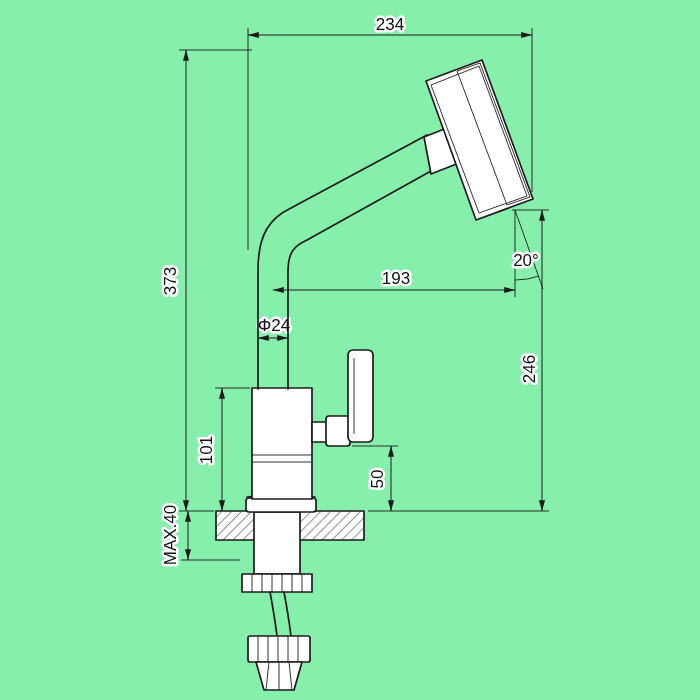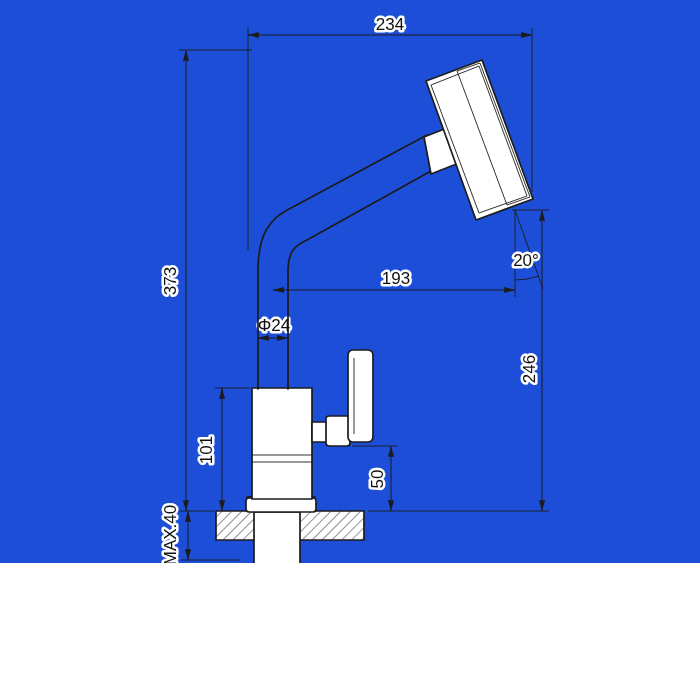--- a/index.html
+++ b/index.html
@@ -1,16 +1,16 @@
 <!DOCTYPE html>
 <html><head>
 <meta charset="utf-8">
 <style>
   html,body{margin:0;padding:0;background:#ffffff;}
-  .canvas{position:relative;width:700px;height:563px;background:#1d4ed8;overflow:hidden;}
+  .canvas{position:relative;width:700px;height:700px;background:#86efac;overflow:hidden;}
   svg{display:block;}
   .dimline{stroke:#1c1c1c;stroke-width:1;fill:none;}
   .extline{stroke:#1c1c1c;stroke-width:0.9;fill:none;}
   .obj{stroke:#1c1c1c;stroke-width:1.7;fill:none;stroke-linejoin:round;stroke-linecap:round;}
   .objw{stroke:#1c1c1c;stroke-width:1.7;fill:#ffffff;stroke-linejoin:round;}
   .thin{stroke:#1c1c1c;stroke-width:0.9;fill:none;}
   .dimtext{font-family:"Liberation Sans","DejaVu Sans",sans-serif;font-size:17px;fill:#111111;
            paint-order:stroke;stroke:#ffffff;stroke-width:5px;stroke-linejoin:round;}
 </style>
 </head>

